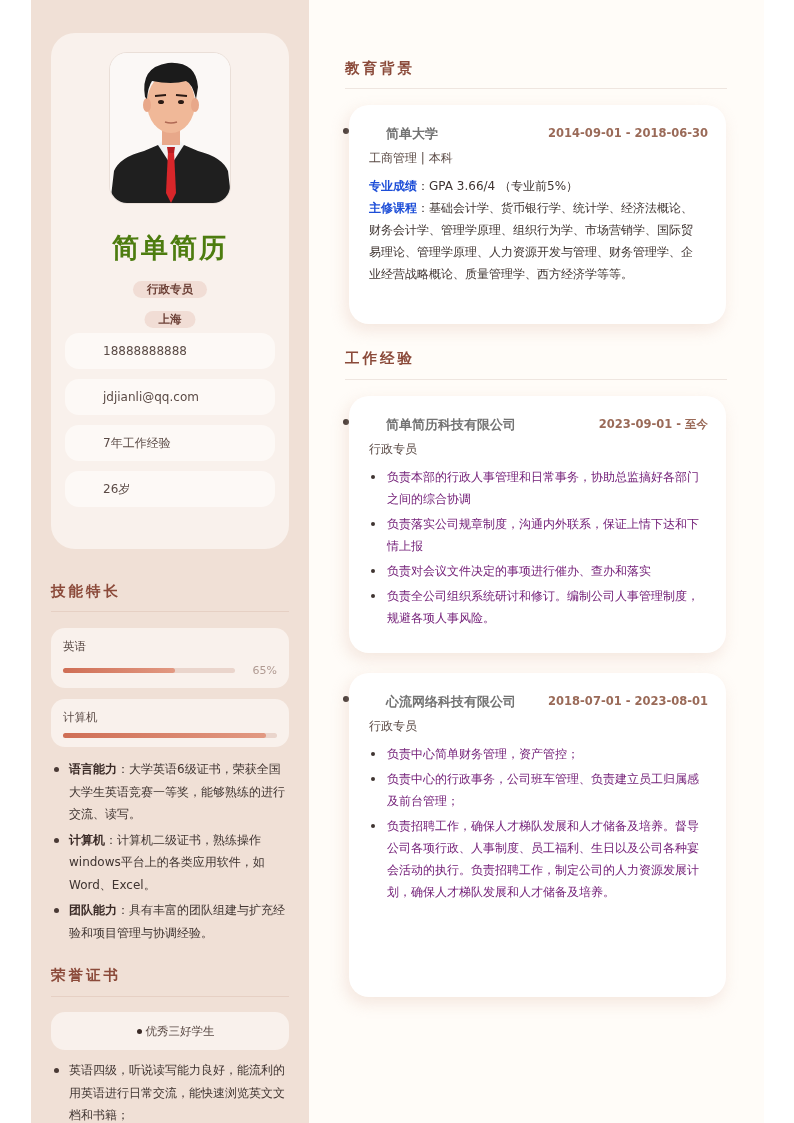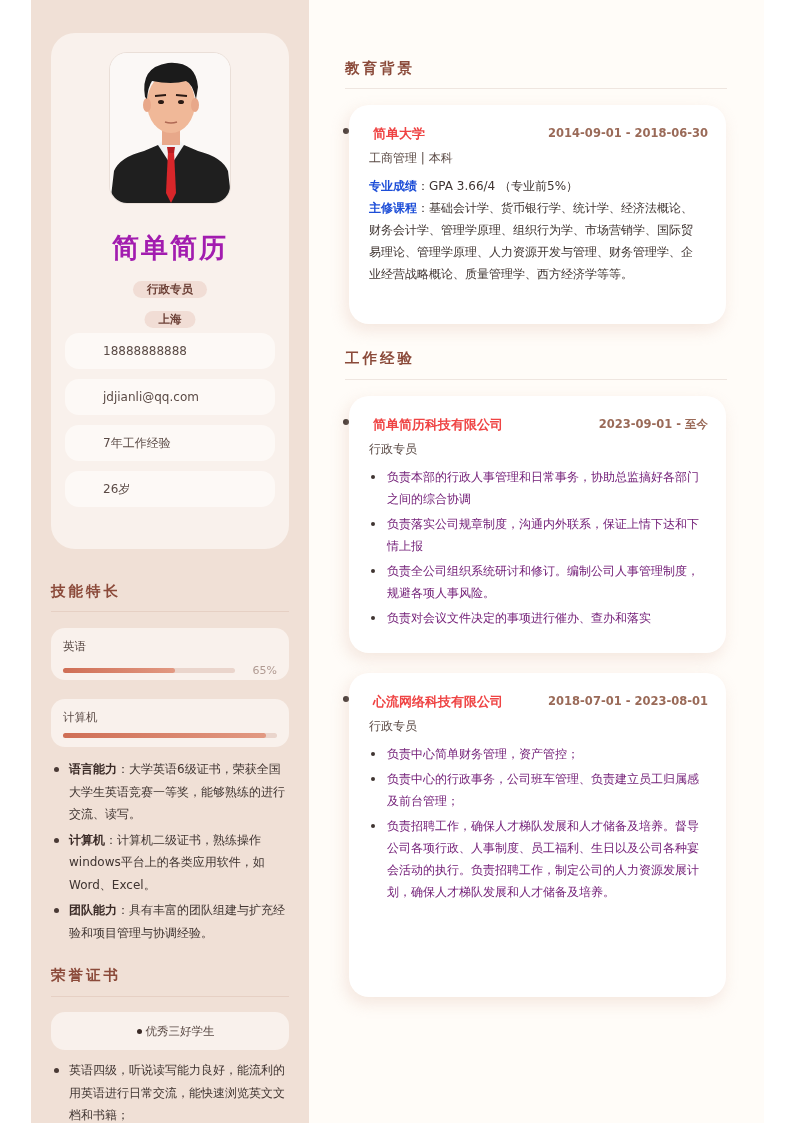--- a/index.html
+++ b/index.html
@@ -5,21 +5,21 @@
   * { box-sizing: border-box; margin: 0; padding: 0; }
   html, body { width: 794px; height: 1123px; overflow: hidden; background: #ffffff; }
   body { font-family: "DejaVu Sans", "Liberation Sans", sans-serif; color: #333; position: relative; }
   .page { position: absolute; left: 0; top: 0; width: 794px; height: 1123px; background: #fff; }
   .sidebar { position: absolute; left: 31px; top: 0; width: 278px; height: 1123px; background: #f0e0d6; }
   .main { position: absolute; left: 309px; top: 0; width: 455px; height: 1123px; background: #fffcf8; }
   .right-edge { position: absolute; left: 764px; top: 0; width: 30px; height: 1123px; background: #ffffff; }
 
   .profile-card { position: absolute; left: 20px; top: 33px; width: 238px; height: 516px; background: #f9f1ec; border-radius: 24px; }
   .avatar { position: absolute; left: 58px; top: 19px; width: 122px; height: 152px; border-radius: 18px; background: #fbf8f6; overflow: hidden; border: 1px solid #eadfd8; }
-  .name { position: absolute; left: 0; top: 197px; width: 238px; text-align: center; font-size: 27px; font-weight: bold; color: #a21caf; letter-spacing: 2px; }
+  .name { position: absolute; left: 0; top: 197px; width: 238px; text-align: center; font-size: 27px; font-weight: bold; color: #4d7c0f; letter-spacing: 2px; }
   .tag { position: absolute; left: 50%; transform: translateX(-50%); padding: 1px 14px; border-radius: 10px; background: #f1ddd5; color: #6b3f35; font-size: 11.5px; font-weight: bold; white-space: nowrap; }
   .tag.job { top: 248px; }
   .tag.city { top: 278px; }
   .info-pill { position: absolute; left: 14px; width: 210px; height: 36px; background: #fdf9f6; border-radius: 14px; font-size: 12px; color: #5a4a45; line-height: 36px; padding-left: 38px; }
 
   .side-section-title { position: absolute; left: 20px; font-size: 14.5px; font-weight: bold; color: #8b4a3a; letter-spacing: 3px; }
   .side-divider { position: absolute; left: 20px; width: 238px; height: 1px; background: #e6d0c4; }
 
   .skill-card { position: absolute; left: 20px; width: 238px; background: #f9f1ec; border-radius: 14px; }
   .skill-name { position: absolute; left: 12px; top: 11px; font-size: 11.5px; color: #5a4a45; }
@@ -33,21 +33,21 @@
   .bullets b { color: #3a2a26; }
 
   .honor-card { position: absolute; left: 20px; top: 1012px; width: 238px; height: 38px; background: #f9f1ec; border-radius: 14px; font-size: 11.5px; color: #5a4a45; line-height: 38px; padding-left: 11px; text-align: center; }
   .honor-card .dot { display: inline-block; width: 5px; height: 5px; border-radius: 50%; background: #3a2a26; margin-right: 4px; vertical-align: middle; }
 
   .main-title { position: absolute; left: 36px; font-size: 14.5px; font-weight: bold; color: #8b4a3a; letter-spacing: 3px; }
   .main-divider { position: absolute; left: 36px; width: 382px; height: 1px; background: #efe6e0; }
   .entry-card { position: absolute; left: 40px; width: 377px; background: #ffffff; border-radius: 20px; box-shadow: -3px 6px 16px rgba(230, 205, 190, 0.45); }
   .entry-dot { position: absolute; left: 34px; width: 6px; height: 6px; border-radius: 50%; background: #2f2522; }
   .entry-head { position: absolute; left: 20px; right: 18px; top: 20px; height: 18px; }
-  .entry-org { position: absolute; left: 4px; top: 0; font-size: 13px; font-weight: bold; color: #ef4444; }
+  .entry-org { position: absolute; left: 17px; top: 0; font-size: 13px; font-weight: bold; color: #737373; }
   .entry-date { position: absolute; right: 0; top: 1px; font-size: 11.5px; font-weight: bold; color: #9a6a58; }
   .entry-sub { position: absolute; left: 20px; top: 45px; font-size: 12px; color: #5a4a45; }
   .entry-body { position: absolute; left: 20px; right: 22px; top: 70px; font-size: 12px; line-height: 22px; color: #3f3431; }
   .entry-body b { color: #1d4ed8; }
   .entry-list { position: absolute; left: 20px; right: 18px; top: 70px; list-style: none; }
   .entry-list li { position: relative; padding-left: 18px; font-size: 12px; line-height: 22px; color: #701a75; margin-bottom: 3px; }
   .entry-list li::before { content: ""; position: absolute; left: 2px; top: 9px; width: 4px; height: 4px; border-radius: 50%; background: #3f3431; }
 </style>
 </head>
 <body>
@@ -89,21 +89,21 @@
         <span>7年工作经验</span>
       </div>
       <div class="info-pill" style="top:438px;">
         <span>26岁</span>
       </div>
     </div>
 
     <div class="side-section-title" style="top:582px;">技能特长</div>
     <div class="side-divider" style="top:611px;"></div>
 
-    <div class="skill-card" style="top:628px; height:52px;">
+    <div class="skill-card" style="top:628px; height:60px;">
       <div class="skill-name">英语</div>
       <div class="bar-track" style="left:12px; top:40px; width:172px;">
         <div class="bar-fill" style="width:65%;"></div>
       </div>
       <div class="skill-pct" style="top:36px;">65%</div>
     </div>
 
     <div class="skill-card" style="top:699px; height:48px;">
       <div class="skill-name">计算机</div>
       <div class="bar-track" style="left:12px; top:34px; width:214px;">
@@ -152,22 +152,22 @@
     <div class="entry-dot" style="top:419px;"></div>
     <div class="entry-card" style="top:396px; height:257px;">
       <div class="entry-head">
         <span class="entry-org">简单简历科技有限公司</span>
         <span class="entry-date">2023-09-01 - 至今</span>
       </div>
       <div class="entry-sub">行政专员</div>
       <ul class="entry-list">
         <li>负责本部的行政人事管理和日常事务，协助总监搞好各部门之间的综合协调</li>
         <li>负责落实公司规章制度，沟通内外联系，保证上情下达和下情上报</li>
+        <li>负责对会议文件决定的事项进行催办、查办和落实</li>
         <li>负责全公司组织系统研讨和修订。编制公司人事管理制度，规避各项人事风险。</li>
-        <li>负责对会议文件决定的事项进行催办、查办和落实</li>
       </ul>
     </div>
 
     <div class="entry-dot" style="top:696px;"></div>
     <div class="entry-card" style="top:673px; height:324px;">
       <div class="entry-head">
         <span class="entry-org">心流网络科技有限公司</span>
         <span class="entry-date">2018-07-01 - 2023-08-01</span>
       </div>
       <div class="entry-sub">行政专员</div>

